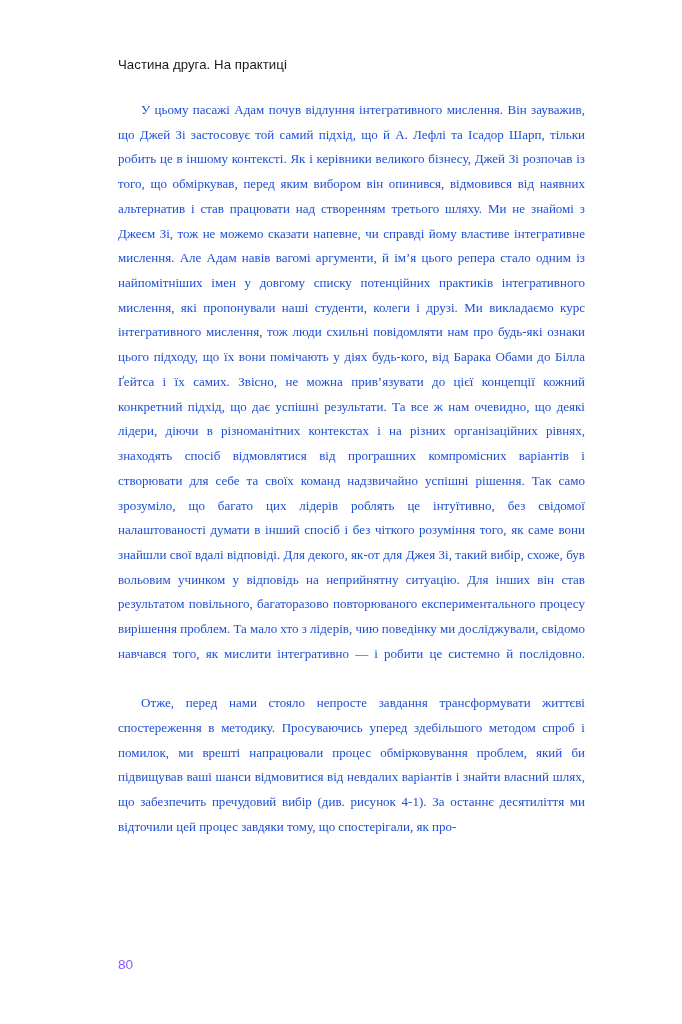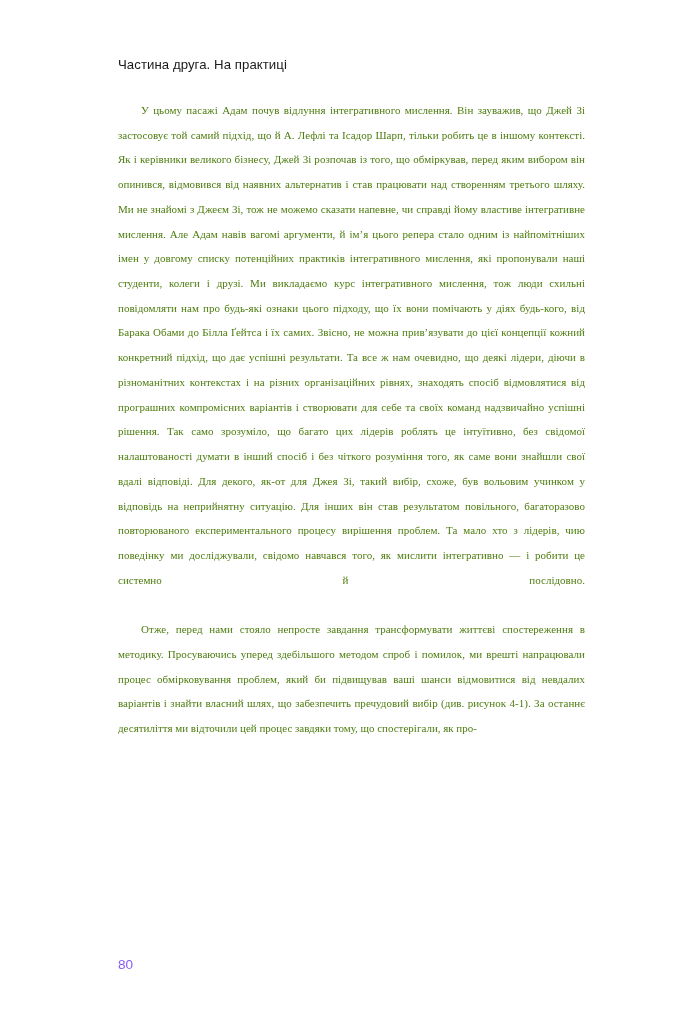--- a/index.html
+++ b/index.html
@@ -46,27 +46,27 @@
     position: absolute;
     left: 118px;
     top: 70px;
     width: 467px;
   }
 
   .para {
     margin: 0;
     text-align: justify;
     text-justify: inter-word;
-    font-size: 11px;
+    font-size: 13px;
     line-height: 24.72px;
     text-indent: 23px;
     hyphens: manual;
     word-spacing: -0.1px;
     letter-spacing: 0.001em;
-    color: #4d7c0f;
+    color: #1d4ed8;
   }
 
   .para + .para {
     margin-top: 0;
   }
 
   
   .para:after {
     content: "";
     display: inline-block;

